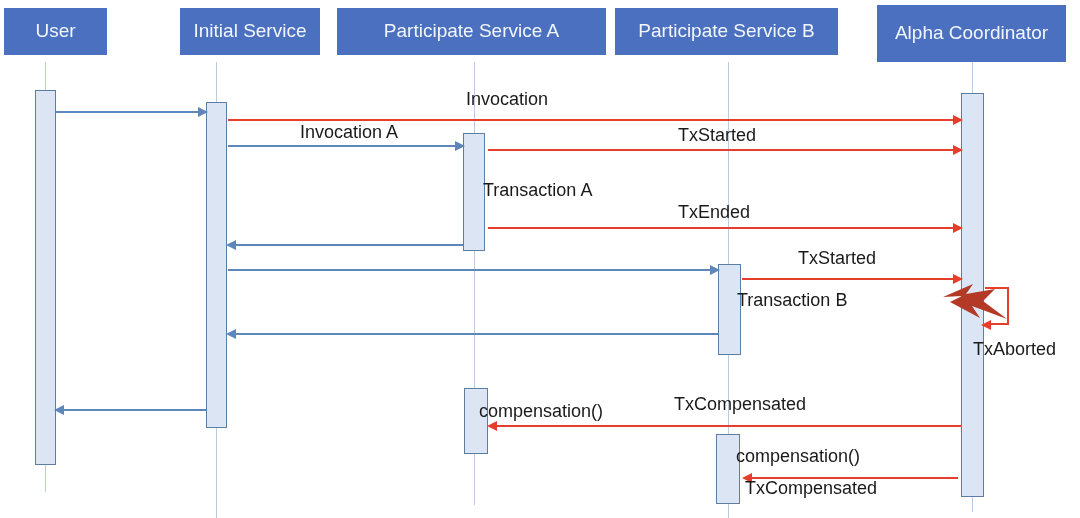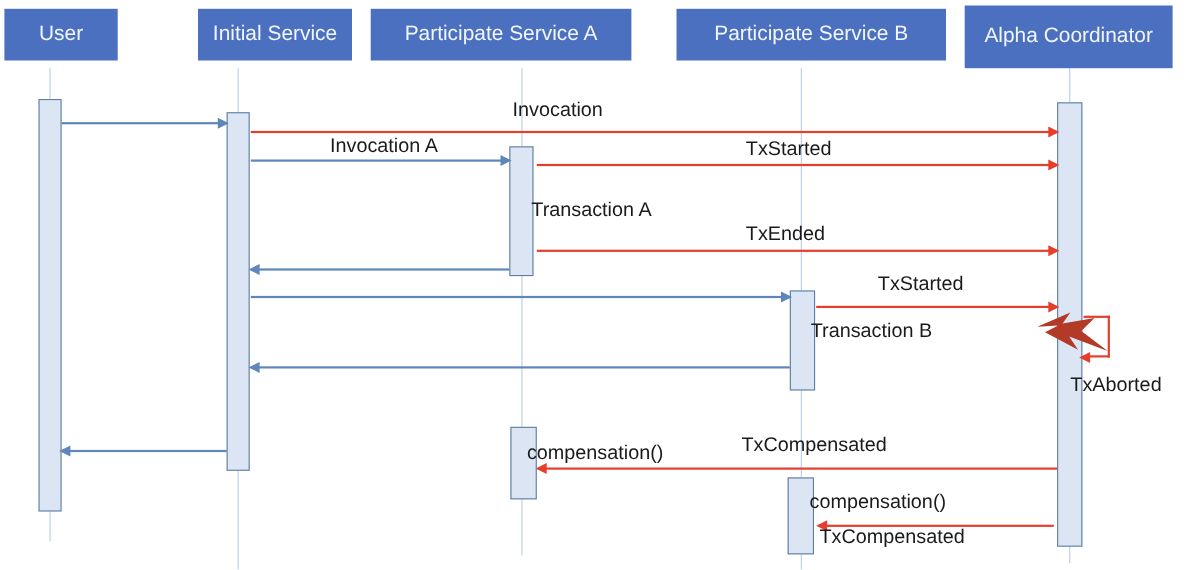--- a/index.html
+++ b/index.html
@@ -63,24 +63,24 @@
   <div class="lifeline" style="left:474px;top:62px;height:443px;"></div>
   <div class="lifeline" style="left:728px;top:62px;height:456px;"></div>
   <div class="lifeline" style="left:972px;top:62px;height:450px;"></div>
 
   <div class="actor" style="left:4px;width:103px;">
       <span>User</span>
     </div>
   <div class="actor" style="left:152px;width:140px;margin-left:28px;">
       <span>Initial Service</span>
     </div>
-  <div class="actor" style="left:337px;width:237px;text-align:right;">
+  <div class="actor" style="left:337px;width:269px;text-align:right;">
       <span>Participate Service A</span>
     </div>
-  <div class="actor" style="left:615px;width:245px;">
+  <div class="actor" style="left:615px;width:223px;">
       <span>Participate Service B</span>
     </div>
   <div class="actor tall" style="left:877px;width:189px;">
       <span>Alpha Coordinator</span>
     </div>
 
   <div class="activation" style="left:35px;top:90px;width:21px;height:375px;"></div>
   <div class="activation" style="left:206px;top:102px;width:21px;height:326px;"></div>
   <div class="activation" style="left:463px;top:133px;width:22px;height:118px;"></div>
   <div class="activation" style="left:718px;top:264px;width:23px;height:91px;"></div>

